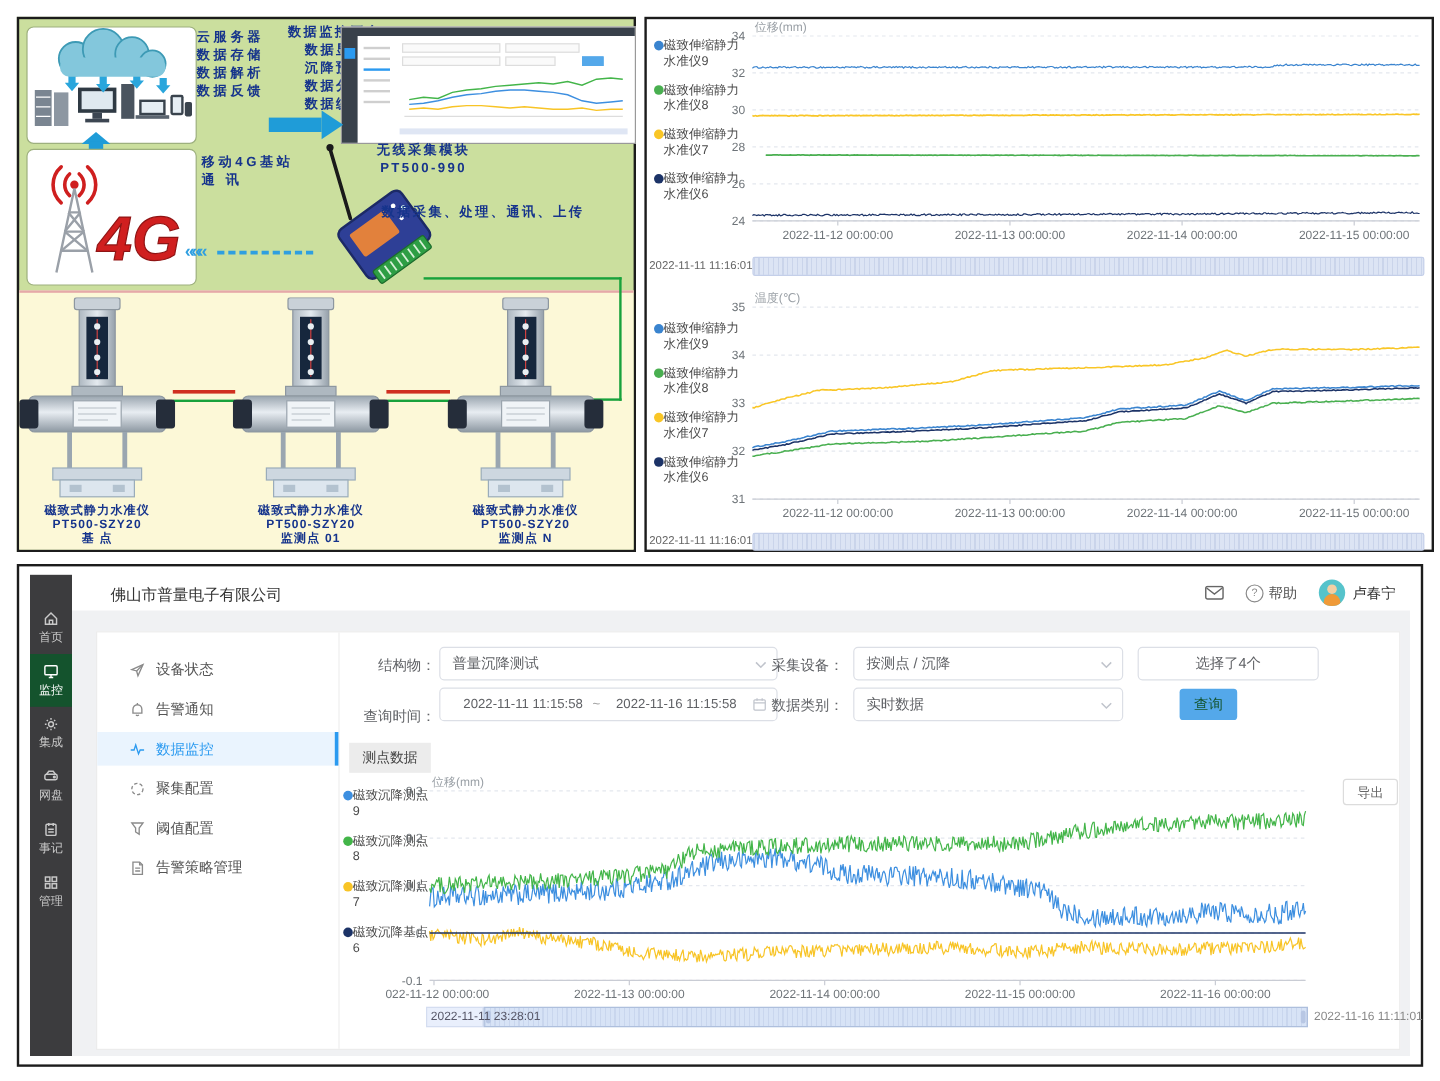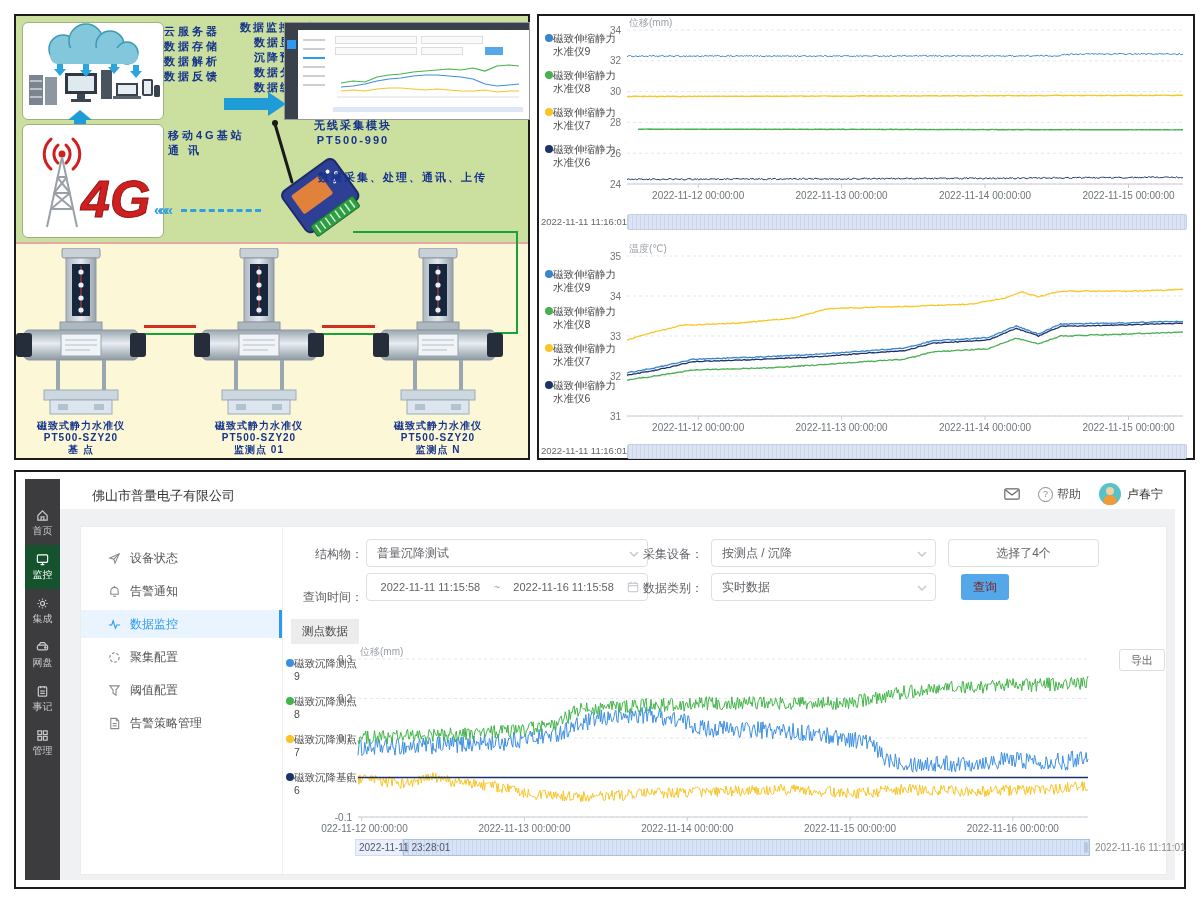--- a/index.html
+++ b/index.html
@@ -64,21 +64,21 @@
   .menu{position:absolute;left:0;top:0;bottom:0;width:201px;border-right:1px solid #efefef;}
   .m-item{position:absolute;left:0;width:100%;height:28px;display:flex;align-items:center;gap:9px;padding-left:27px;box-sizing:border-box;font-size:12px;color:#555;cursor:pointer;}
   .m-item svg{stroke:#8a8a8a;}
   .m-item.active{background:#eaf4fe;color:#2b9af0;border-right:3px solid #2b9af0;}
   .m-item.active svg{stroke:#2b9af0;}
   .f-label{position:absolute;font-size:12px;color:#606266;text-align:right;width:62px;}
   .sel{position:absolute;height:28px;border:1px solid #dcdfe6;border-radius:4px;box-sizing:border-box;display:flex;align-items:center;padding:0 22px 0 10px;font-size:12px;color:#606266;background:#fff;cursor:pointer;}
   .sel .chev-d{position:absolute;right:8px;top:11px;}
   .countbox{position:absolute;height:28px;border:1px solid #dcdfe6;border-radius:4px;box-sizing:border-box;display:flex;align-items:center;justify-content:center;font-size:12px;color:#606266;cursor:pointer;}
   .datebox{position:absolute;height:28px;border:1px solid #dcdfe6;border-radius:4px;box-sizing:border-box;display:flex;align-items:center;gap:8px;padding:0 8px;font-size:11px;color:#606266;cursor:text;}
-  .btn-query{position:absolute;width:48px;height:26px;background:#54a8ea;color:#7f1d1d;border:none;border-radius:3px;font-size:12px;cursor:pointer;}
+  .btn-query{position:absolute;width:48px;height:26px;background:#54a8ea;color:#14532d;border:none;border-radius:3px;font-size:12px;cursor:pointer;margin-left:22px;}
   .tab{position:absolute;background:#ececec;color:#444;font-size:11.5px;padding:5px 11px;cursor:pointer;}
   .btn-export{position:absolute;width:46px;height:22px;background:#fff;border:1px solid #dcdcdc;border-radius:3px;font-size:11px;color:#666;cursor:pointer;}
   .zoom-track{position:absolute;height:17px;}
   .zt-left{position:absolute;left:0;top:0;bottom:0;background:#e9effc;border:1px solid #d4ddf0;box-sizing:border-box;}
   .zt-win{position:absolute;top:0;bottom:0;background:#d7e3f6;border:1px solid #aebfdd;box-sizing:border-box;background-image:repeating-linear-gradient(90deg,rgba(120,140,190,.15) 0 1px,transparent 1px 4px);}
   .zt-handle{position:absolute;top:2px;bottom:2px;width:4px;background:#b8c7e4;border-radius:2px;}
   .zoom-label{position:absolute;font-size:10px;color:#556;white-space:nowrap;}
   svg text{font-family:"Liberation Sans","DejaVu Sans",sans-serif;}
 </style>
 </head>
@@ -530,21 +530,21 @@
             <svg class="chev-d" width="10" height="6" viewBox="0 0 10 6" fill="none" stroke="#c0c4cc" stroke-width="1.3">
                 <polyline points="1,1 5,5 9,1"></polyline>
               </svg>
           </div>
           <div class="countbox" style="left:867px;top:12px;width:151px;">
             <span>选择了4个</span>
           </div>
 
           <div class="f-label" style="left:220px;top:62px;">查询时间：</div>
           <div class="datebox" style="left:285px;top:46px;width:282px;">
-            <span style="flex:1;text-align:center;">2022-11-11 11:15:58</span>
+            <span style="flex:1;text-align:right;">2022-11-11 11:15:58</span>
             <span style="color:#999;">~</span>
             <span style="flex:1;text-align:center;">2022-11-16 11:15:58</span>
             <svg width="12" height="12" viewBox="0 0 14 14" fill="none" stroke="#c0c4cc" stroke-width="1.2">
                 <rect x="1.5" y="2.5" width="11" height="10" rx="1"></rect>
                 <line x1="1.5" y1="5.5" x2="12.5" y2="5.5"></line>
                 <line x1="4.5" y1="1" x2="4.5" y2="3.5"></line>
                 <line x1="9.5" y1="1" x2="9.5" y2="3.5"></line>
               </svg>
           </div>
           <div class="f-label" style="left:560px;top:53px;">数据类别：</div>

